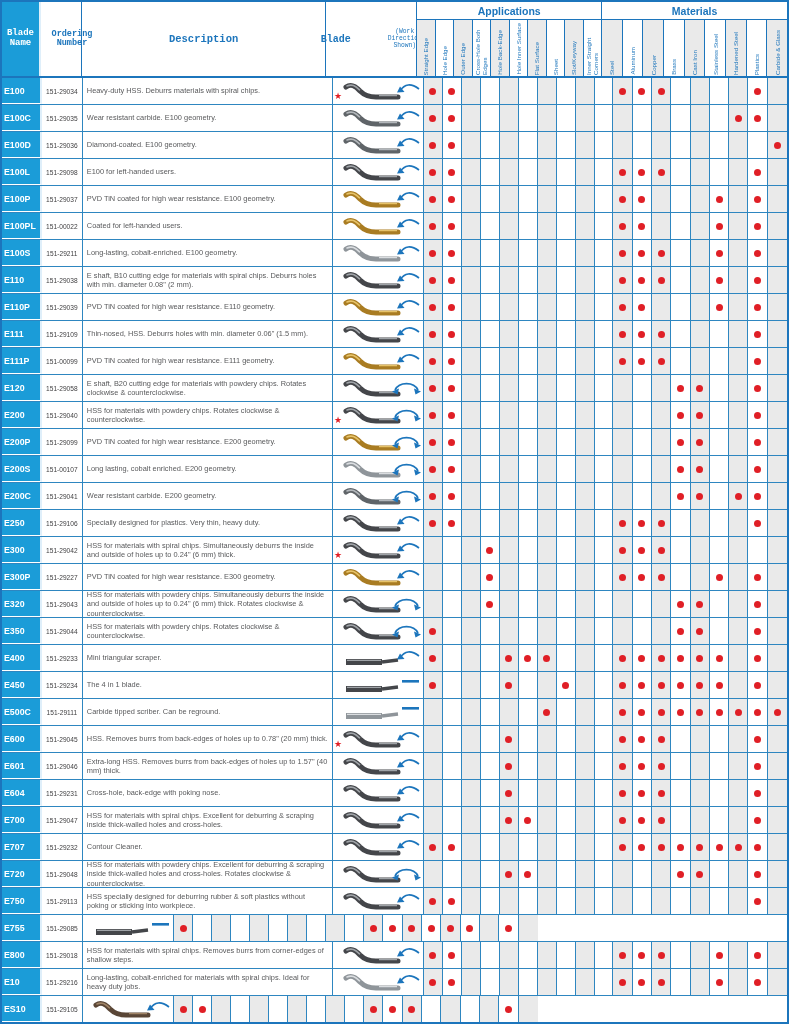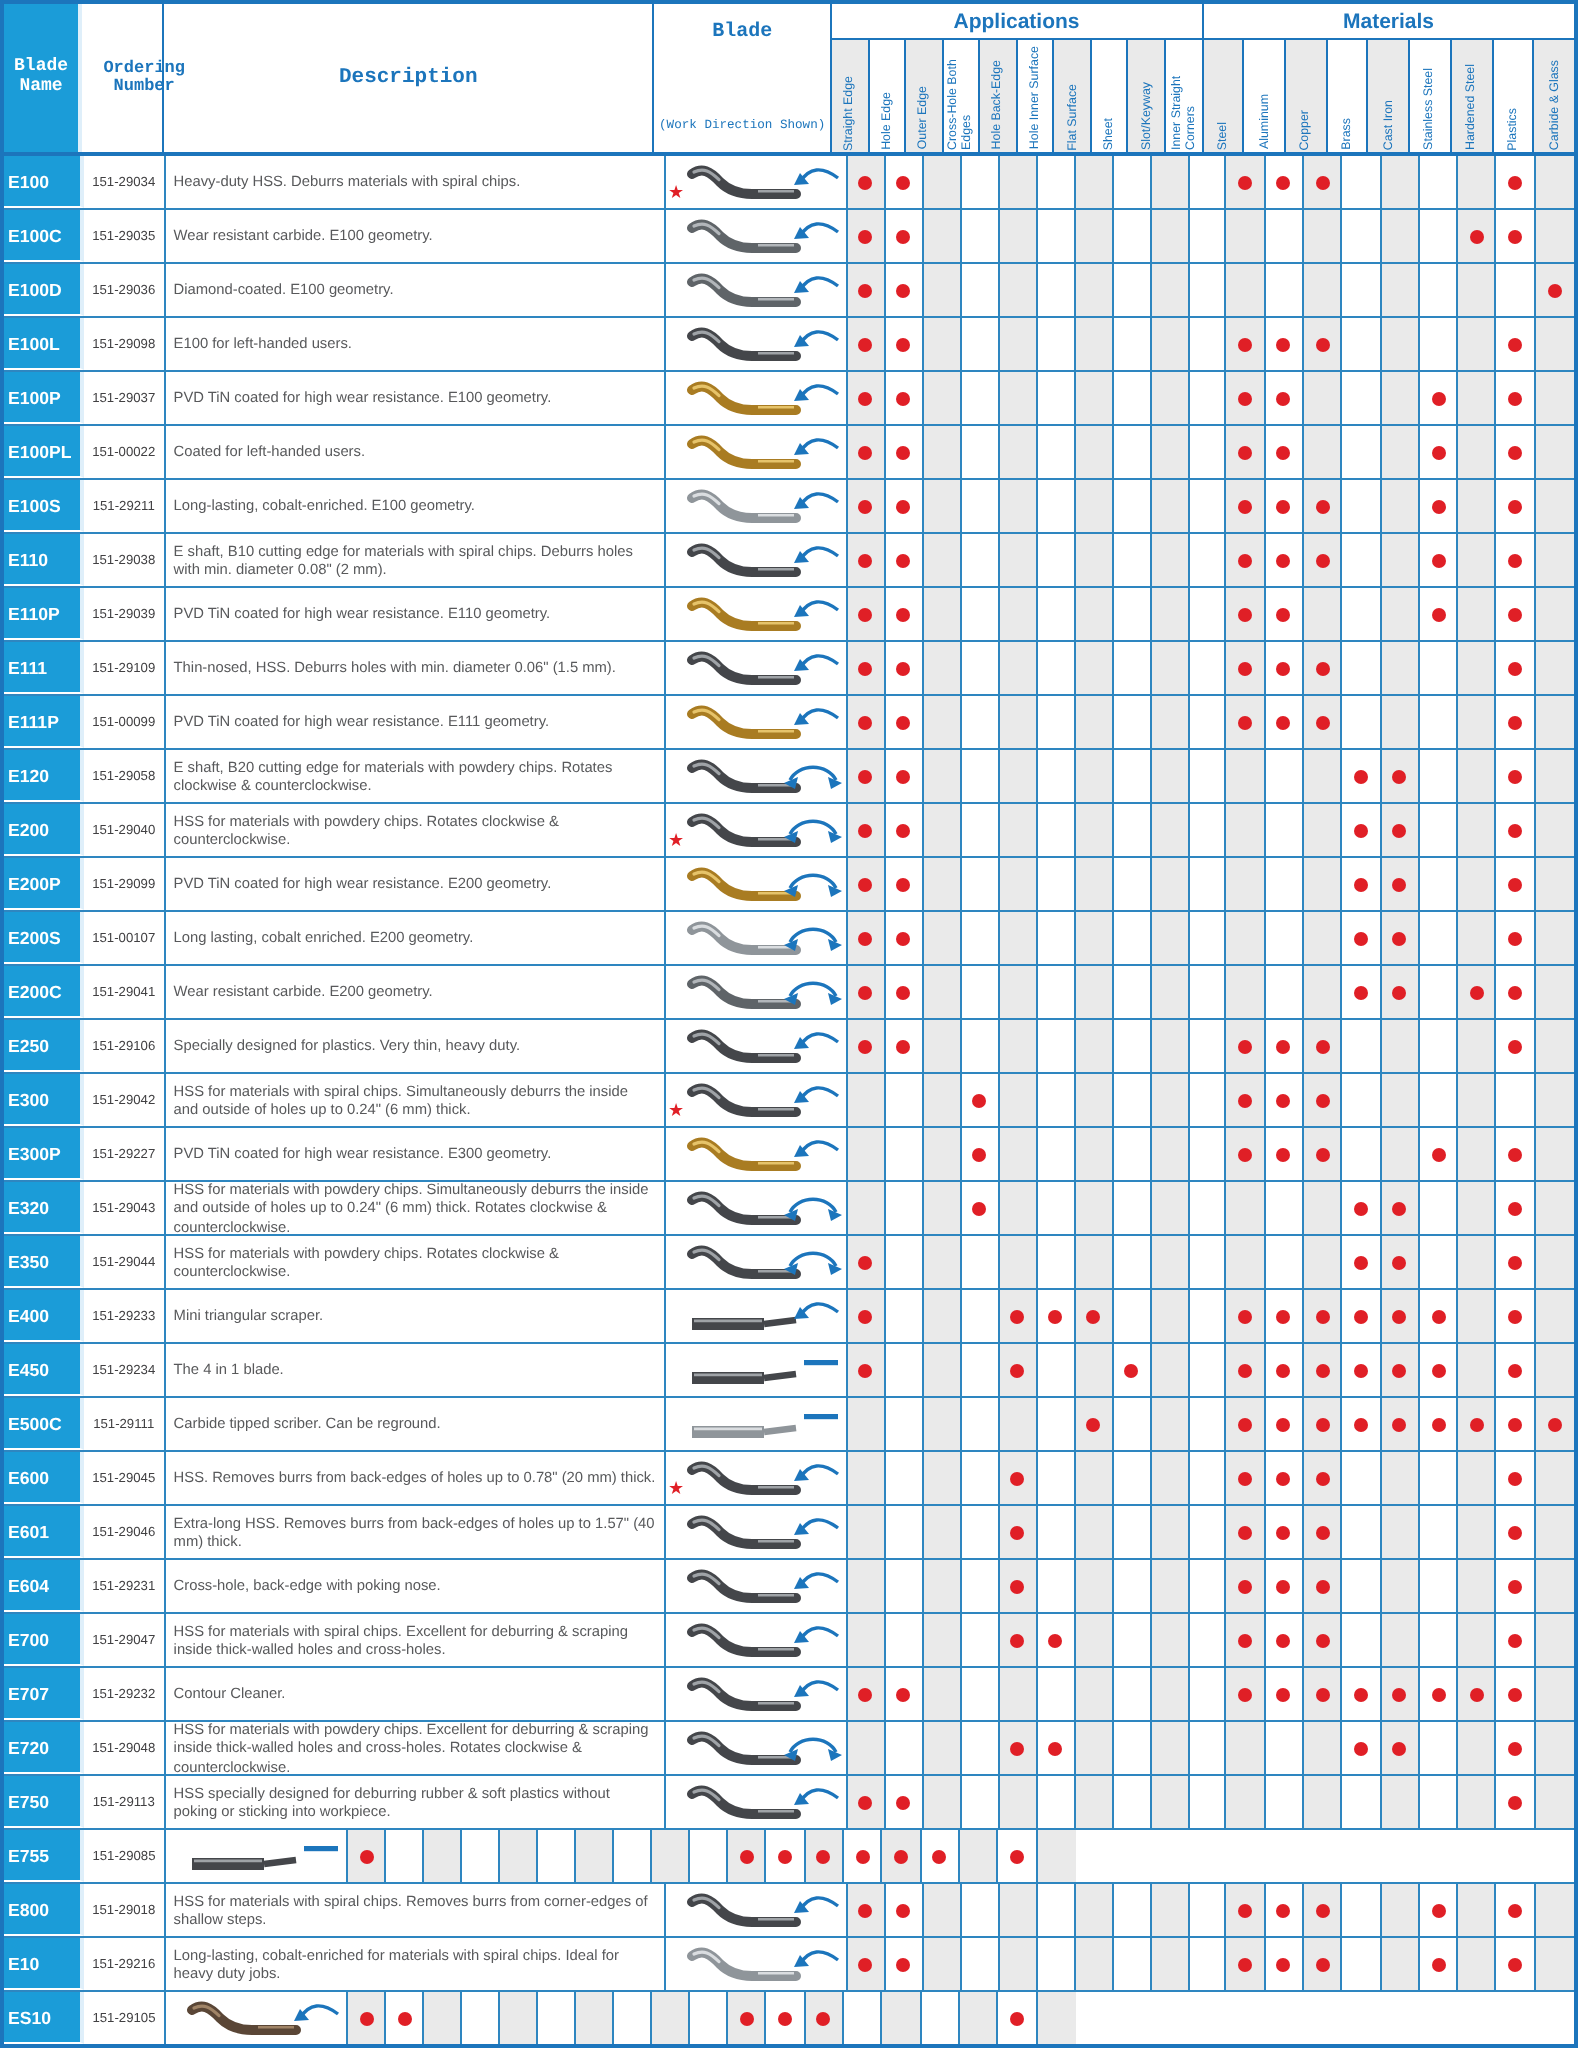--- a/index.html
+++ b/index.html
@@ -5,21 +5,21 @@
   html,body{margin:0;padding:0;background:#fff;font-family:"Liberation Sans",sans-serif;}
   .page{width:789px;height:1024px;overflow:hidden;position:relative;background:#fff;}
   .tbl{position:absolute;inset:0;border:2px solid #1c75bc;box-sizing:border-box;display:flex;flex-direction:column;}
   
   .thead{display:flex;height:74px;flex:none;border-bottom:2px solid #1c75bc;}
   .th{border-right:1px solid #1c75bc;box-sizing:border-box;display:flex;align-items:center;justify-content:center;
       text-align:center;color:#1c75bc;font-weight:bold;font-family:Liberation Mono, monospace;}
   .th-name{width:40px;background:#1b9cd8;color:#fff;font-size:9px;line-height:1.1;border-right:2px solid #dfeffa;}
   .th-order{width:41px;font-size:8.5px;line-height:1.1;padding-left:22px;}
   .th-desc{width:251px;font-size:10.5px;}
-  .th-blade{width:91px;flex-direction:column;font-size:10px;line-height:1.1;gap:37px;}
+  .th-blade{width:91px;flex-direction:row;font-size:10px;line-height:1.1;gap:37px;}
   .th-blade .sub{font-weight:normal;font-size:6.3px;margin-top:1px;}
   .th-group{display:flex;flex-direction:column;box-sizing:border-box;}
   .th-group.apps{width:190px;border-right:1px solid #1c75bc;}
   .th-group.mats{width:190px;}
   .group-title{height:17px;flex:none;display:flex;align-items:center;justify-content:center;
       color:#1c75bc;font-weight:bold;font-size:10.5px;border-bottom:1px solid #1c75bc;}
   .vlabels{flex:1;display:flex;min-height:0;}
   .vcell{flex:1;border-right:1px solid #1c75bc;box-sizing:border-box;overflow:hidden;
       display:flex;justify-content:center;align-items:flex-end;}
   .vcell:last-child,.th-group.apps .vcell:last-child{border-right:none;}

